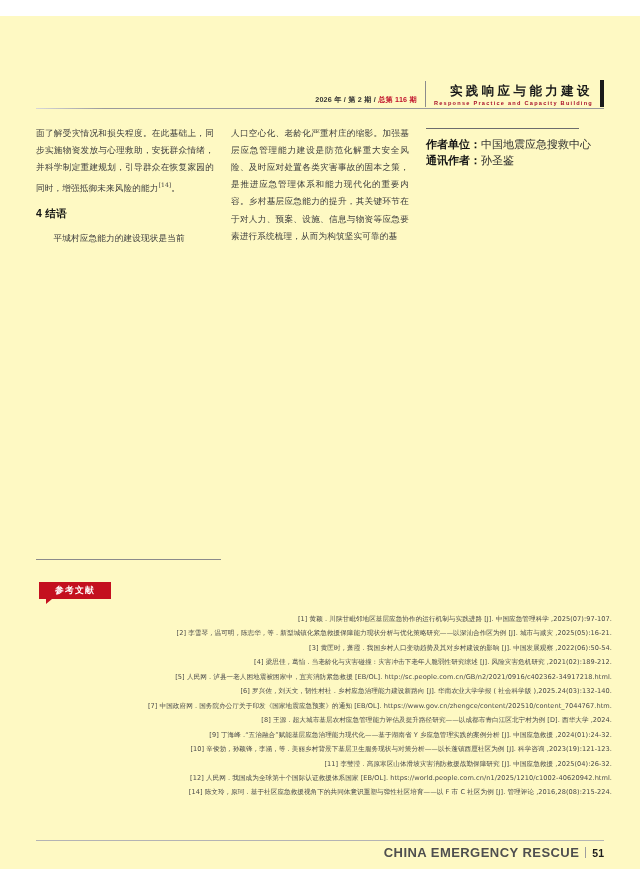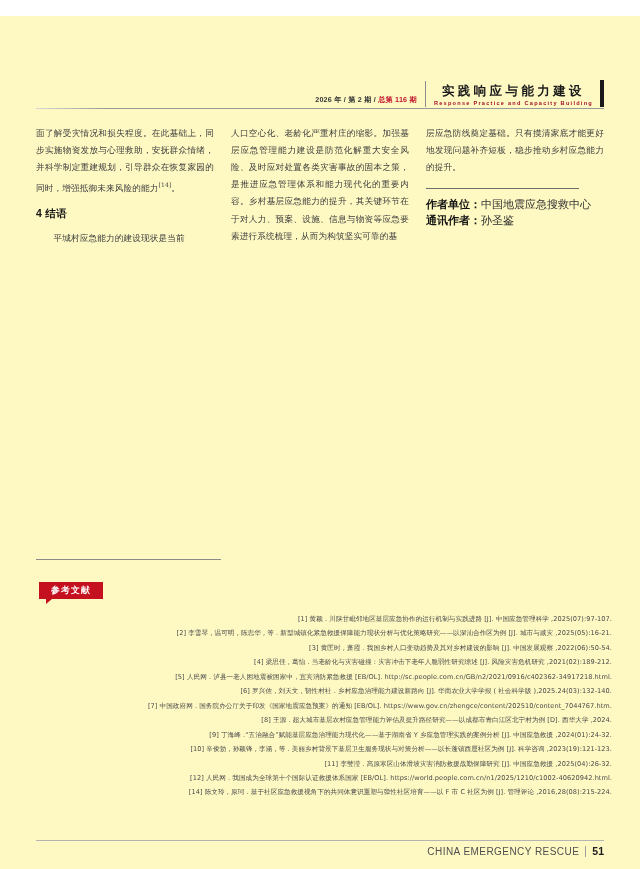--- a/index.html
+++ b/index.html
@@ -48,21 +48,21 @@
   .runhead-issue .red {
     color: #c0112a;
   }
   .runhead-sep {
     width: 1px;
     height: 26px;
     background: #8c8c8c;
     margin: 0 8px 1px 8px;
   }
   .runhead-titles {
-    text-align: center;
+    text-align: right;
     padding-bottom: 1px;
   }
   .runhead-cn {
     font-family: "Liberation Sans", sans-serif;
     font-size: 12.5px;
     font-weight: 700;
     color: #1a1a1a;
     letter-spacing: 3.4px;
     line-height: 1.15;
     white-space: nowrap;
@@ -156,21 +156,21 @@
     left: 36px;
     top: 543px;
     width: 185px;
     height: 1px;
     background: #8b8b8b;
   }
   .ref-tag {
     position: absolute;
     left: 39px;
     top: 566px;
-    width: 64px;
+    width: 72px;
     height: 17px;
     background: #c4101f;
     display: flex;
     align-items: center;
     justify-content: center;
   }
   .ref-tag span {
     font-family: "Liberation Sans", sans-serif;
     font-size: 8.8px;
     font-weight: 700;
@@ -215,22 +215,22 @@
   .footer {
     position: absolute;
     right: 36px;
     top: 829px;
     display: flex;
     align-items: center;
     gap: 6px;
   }
   .footer-label {
     font-family: "Liberation Sans", sans-serif;
-    font-size: 10px;
-    font-weight: 400;
+    font-size: 13px;
+    font-weight: 700;
     color: #4f4f4f;
     letter-spacing: .45px;
   }
   .footer-divider {
     width: 1px;
     height: 11px;
     background: #9e9e9e;
   }
   .footer-page {
     font-family: "Liberation Sans", sans-serif;
@@ -261,21 +261,20 @@
       <p class="bodytext"><span>面了解受灾情况和损失程度。在此基础上，同步实施物资发放与心理救助，安抚群众情绪，并科学制定重建规划，引导群众在恢复家园的同时，增强抵御未来风险的能力</span><sup>[14]</sup><span>。</span></p>
       <h2 class="section-head">4 结语</h2>
       <p class="bodytext indent">平城村应急能力的建设现状是当前</p>
     </div>
 
     <div class="col">
       <p class="bodytext">人口空心化、老龄化严重村庄的缩影。加强基层应急管理能力建设是防范化解重大安全风险、及时应对处置各类灾害事故的固本之策，是推进应急管理体系和能力现代化的重要内容。乡村基层应急能力的提升，其关键环节在于对人力、预案、设施、信息与物资等应急要素进行系统梳理，从而为构筑坚实可靠的基</p>
     </div>
 
     <div class="col">
-      <p class="bodytext">层应急防线奠定基础。只有摸清家底才能更好地发现问题补齐短板，稳步推动乡村应急能力的提升。</p>
       <div class="author-rule"></div>
       <div class="author-line"><b>作者单位：</b><span>中国地震应急搜救中心</span></div>
       <div class="author-line"><b>通讯作者：</b><span>孙圣鉴</span></div>
     </div>
 
   </div>
 
   <div class="ref-rule"></div>
   <div class="ref-tag">
     <span>参考文献</span>

